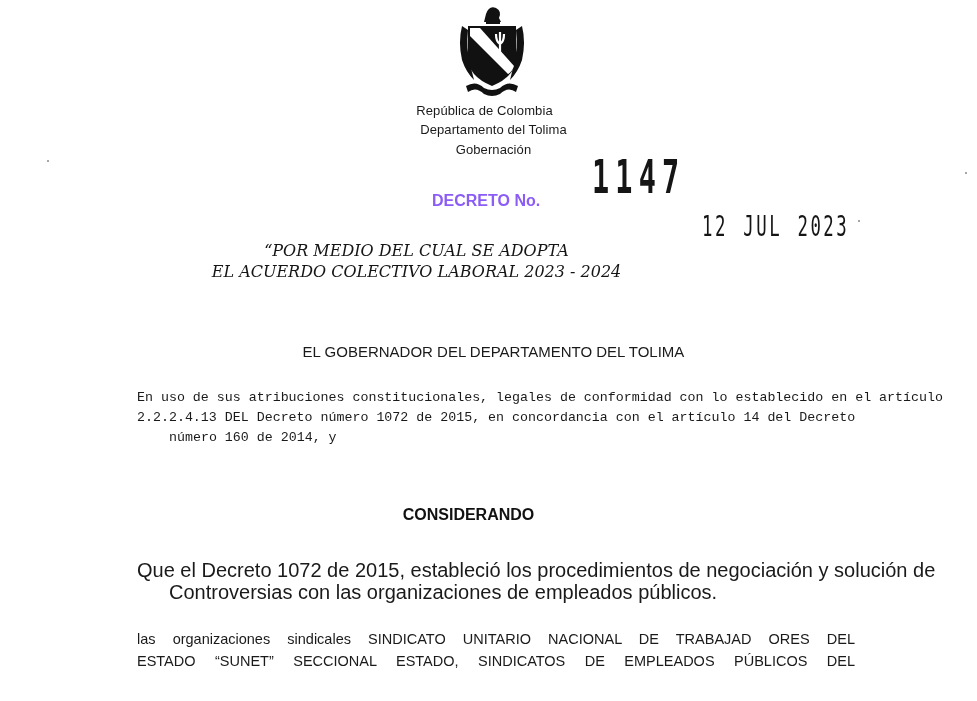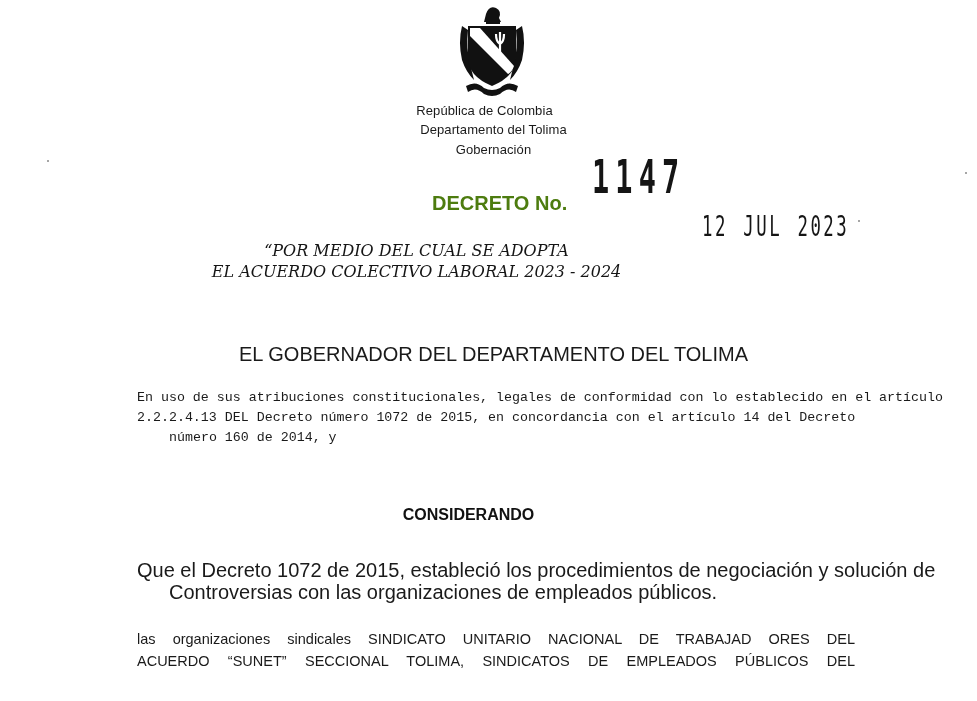--- a/index.html
+++ b/index.html
@@ -33,23 +33,23 @@
       color: #1a1a1a;
       letter-spacing: 0.1px;
     }
     .header-line.l1 { top: 103px; left: -4px; }
     .header-line.l2 { top: 122px; left: 5px; }
     .header-line.l3 { top: 142px; left: 5px; }
 
     .decree-label {
       left: 432px;
       top: 192px;
-      font-size: 20px;
+      font-size: 16px;
       font-weight: bold;
-      color: #4d7c0f;
+      color: #8b5cf6;
     }
 
     .decree-number {
       left: 592px;
       top: 150px;
       font-family: "DejaVu Sans Mono", monospace;
       font-size: 46px;
       letter-spacing: 10px;
       color: #151515;
       transform: scaleX(0.62);
@@ -80,21 +80,21 @@
       line-height: 21px;
       color: #151515;
     }
     .title-block div { white-space: nowrap; }
 
     .authority {
       left: 0;
       top: 343px;
       width: 977px;
       text-align: center;
-      font-size: 20px;
+      font-size: 15px;
       color: #1a1a1a;
       padding-left: 10px;
       box-sizing: border-box;
     }
 
     .paragraph {
       left: 137px;
       width: 718px;
       font-size: 13.6px;
       line-height: 20px;
@@ -180,18 +180,18 @@
 
 <div class="abs considerando">CONSIDERANDO</div>
 
 <div class="abs paragraph p-decreto">
   <span class="line">Que el Decreto 1072 de 2015, estableció los procedimientos de negociación y solución de</span>
   <span class="line last">Controversias con las organizaciones de empleados públicos.</span>
 </div>
 
 <div class="abs paragraph p-acta">
   <span class="line">las organizaciones sindicales SINDICATO UNITARIO NACIONAL DE TRABAJAD ORES DEL</span>
-  <span class="line">ACUERDO “SUNET” SECCIONAL TOLIMA, SINDICATOS DE EMPLEADOS PÚBLICOS DEL</span>
+  <span class="line">ESTADO “SUNET” SECCIONAL ESTADO, SINDICATOS DE EMPLEADOS PÚBLICOS DEL</span>
 </div>
 
 <div class="abs speck" style="left:47px;top:160px;"></div>
 <div class="abs speck" style="left:965px;top:172px;"></div>
 <div class="abs speck" style="left:858px;top:220px;"></div>
 
 </body></html>

